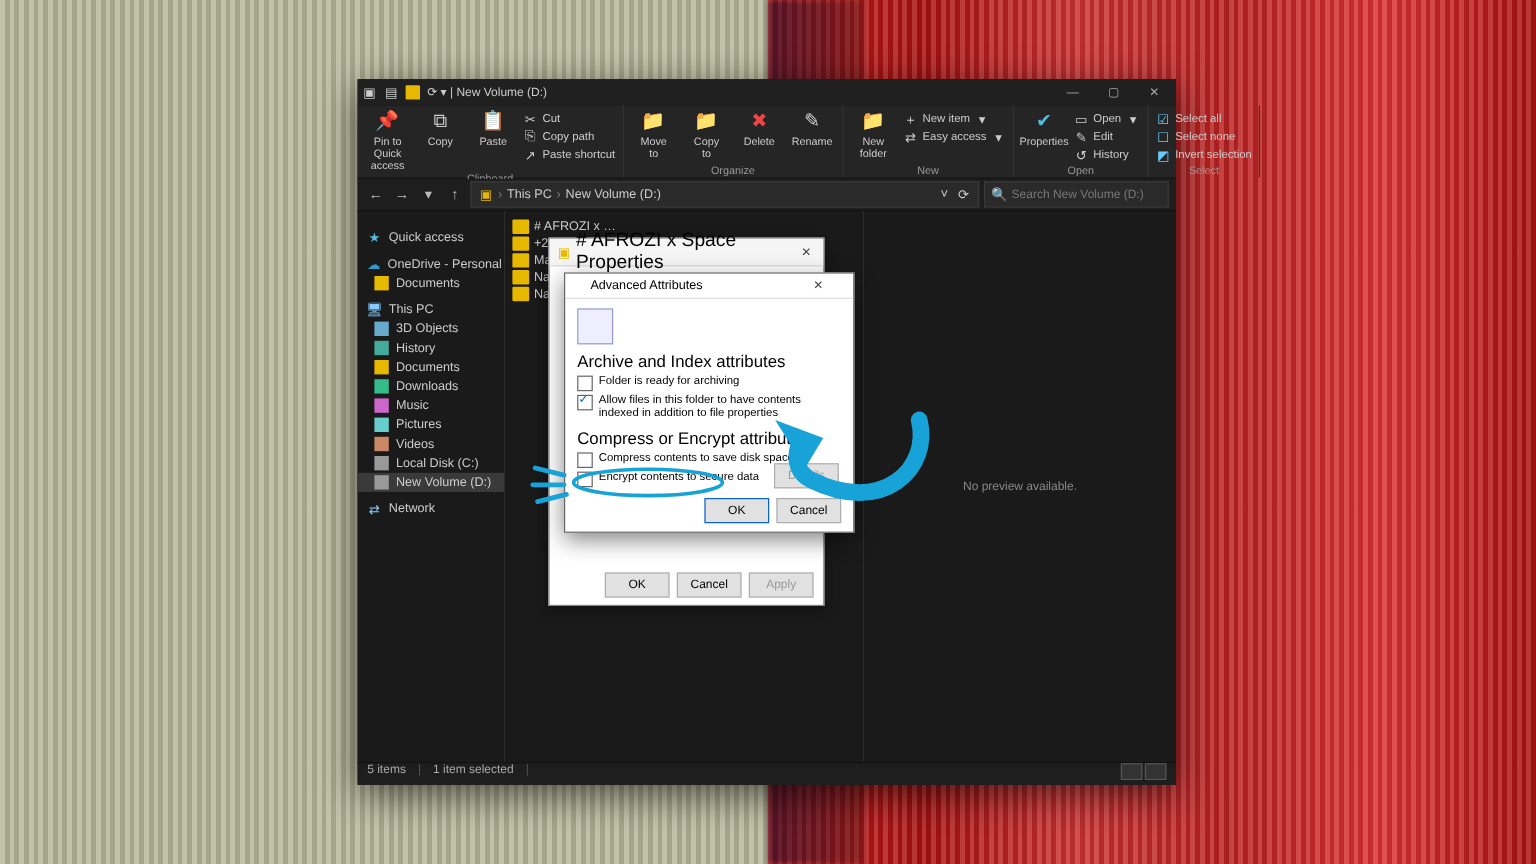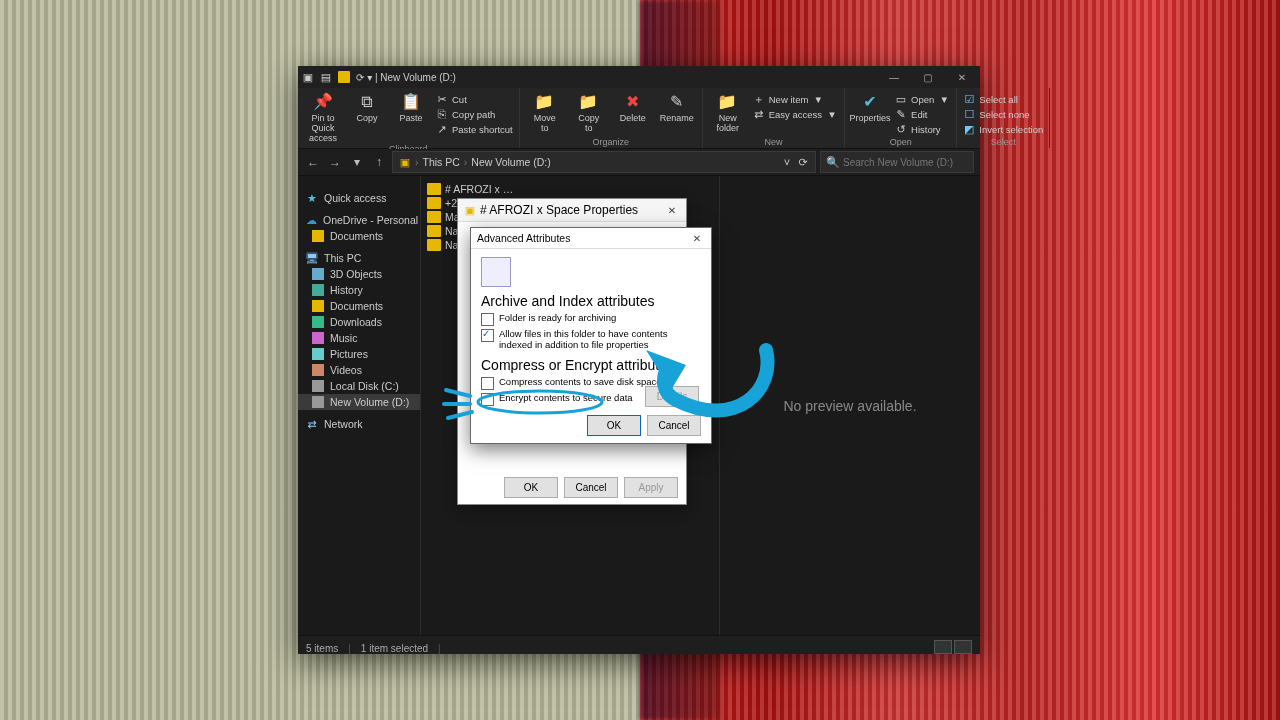--- a/index.html
+++ b/index.html
@@ -40,40 +40,40 @@
   .main{flex:1;display:flex;min-height:0;}
   .sidebar{width:122px;background:#1a1a1a;border-right:1px solid #2c2c2c;padding-top:8px;overflow:hidden;font-size:10.5px;}
   .sbitem{display:flex;align-items:center;gap:6px;padding:2px 6px 2px 14px;color:#ccc;white-space:nowrap;}
   .sbitem.hdr{padding-left:8px;margin-top:6px;}
   .sbitem.sel{background:#3a3a3a;}
   .sbico{width:12px;height:12px;display:inline-block;}
   .content{flex:1;background:#1a1a1a;position:relative;}
   .filelist{padding:6px 4px;}
   .frow{display:flex;align-items:center;gap:4px;color:#ccc;font-size:10.5px;padding:1px 2px;}
   .fico{width:14px;height:12px;background:#e6b800;border-radius:1px;}
-  .preview{width:260px;background:#1a1a1a;border-left:1px solid #2c2c2c;display:flex;align-items:center;justify-content:center;color:#888;font-size:14px;}
-  
-  .status{height:18px;background:#1e1e1e;border-top:1px solid #111;display:flex;align-items:flex-end;padding:0 8px;color:#aaa;font-size:10px;gap:10px;}
+  .preview{width:260px;background:#1a1a1a;border-left:1px solid #2c2c2c;display:flex;align-items:center;justify-content:center;color:#888;font-size:10px;}
+  
+  .status{height:18px;background:#1e1e1e;border-top:1px solid #111;display:flex;align-items:flex-start;padding:0 8px;color:#aaa;font-size:10px;gap:10px;}
   .status .sep{color:#555;}
   .status .vright{margin-left:auto;display:flex;gap:2px;}
   .vmode{width:16px;height:12px;background:#333;border:1px solid #555;}
 
   
   .props{position:absolute;left:457px;top:198px;width:228px;height:305px;background:#fff;border:1px solid #888;box-shadow:0 4px 12px rgba(0,0,0,.4);color:#000;font-size:10px;}
   .props .phdr{height:22px;background:#f5f5f5;display:flex;align-items:center;padding:0 6px;border-bottom:1px solid #ddd;gap:4px;}
-  .props .phdr .ptitle{flex:1;font-size:12px;}
+  .props .phdr .ptitle{flex:1;font-size:16px;}
   .props .phdr .pclose{width:16px;text-align:center;color:#444;}
   .props .pbody{position:absolute;inset:22px 0 34px 0;}
   .props .pbtns{position:absolute;bottom:6px;right:8px;display:flex;gap:6px;}
   .wbtn{min-width:52px;height:19px;background:#e1e1e1;border:1px solid #adadad;font-size:10px;display:flex;align-items:center;justify-content:center;color:#000;}
   .wbtn.disabled{color:#999;}
 
   
   .adv{position:absolute;left:470px;top:227px;width:240px;height:215px;background:#fff;border:1px solid #666;box-shadow:0 6px 18px rgba(0,0,0,.5);color:#000;font-size:10px;z-index:10;}
-  .adv .ahdr{height:20px;display:flex;align-items:center;padding:0 6px;border-bottom:1px solid #ddd;}
+  .adv .ahdr{height:20px;display:flex;align-items:center;padding:0 21px;border-bottom:1px solid #ddd;}
   .adv .ahdr .atitle{flex:1;font-size:10.5px;}
   .adv .ahdr .aclose{width:16px;text-align:center;color:#444;}
   .adv .abody{padding:8px 10px;}
   .adv .introrow{display:flex;gap:8px;margin-bottom:6px;}
   .adv .introico{width:28px;height:28px;border:1px solid #99c;background:#eef;flex-shrink:0;}
   .adv .introtext{font-size:9.5px;line-height:1.25;}
   .adv .section{font-size:14px;margin:6px 0 3px;}
   .adv .chkrow{display:flex;align-items:flex-start;gap:5px;font-size:9.5px;line-height:1.2;margin:2px 0;}
   .adv .chk{width:11px;height:11px;border:1px solid #666;background:#fff;flex-shrink:0;position:relative;margin-top:1px;}
   .adv .chk.checked::after{content:"✓";position:absolute;left:0;top:-2px;font-size:10px;color:#0a62c9;}

